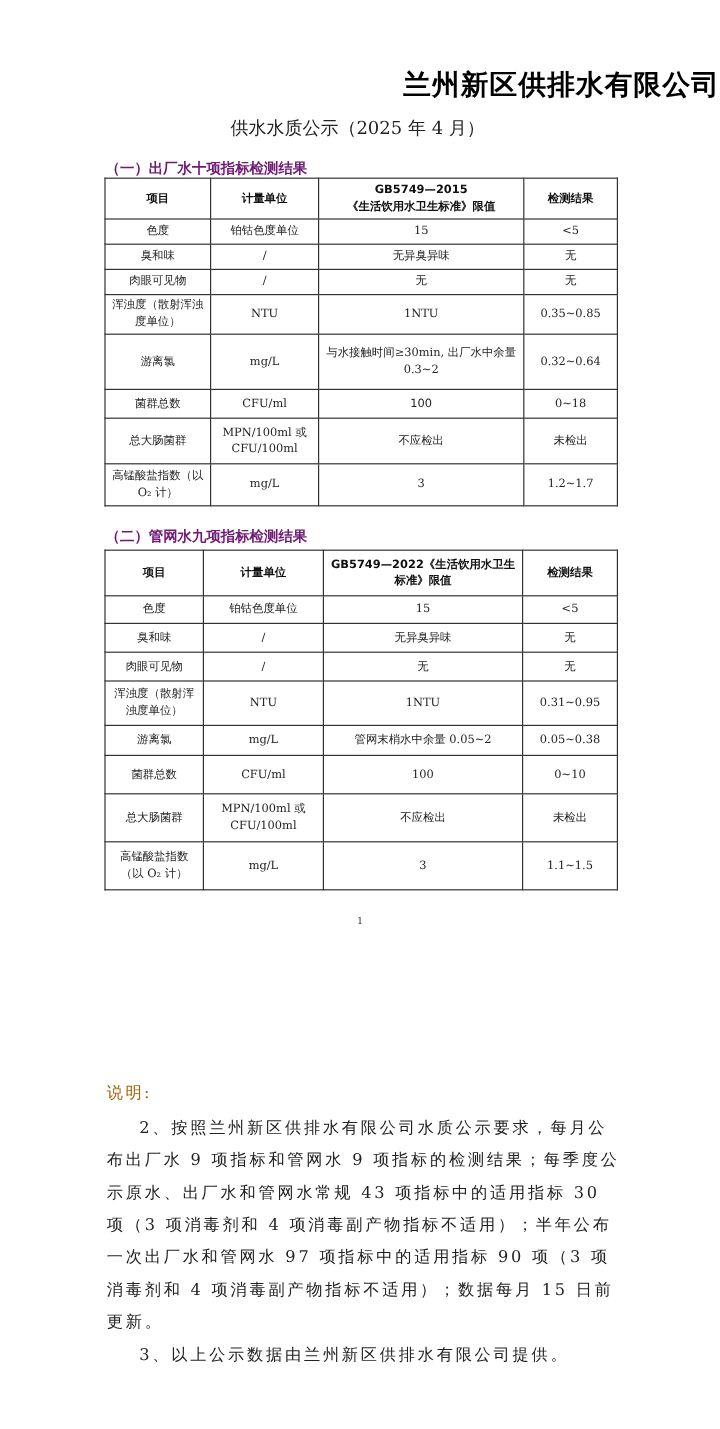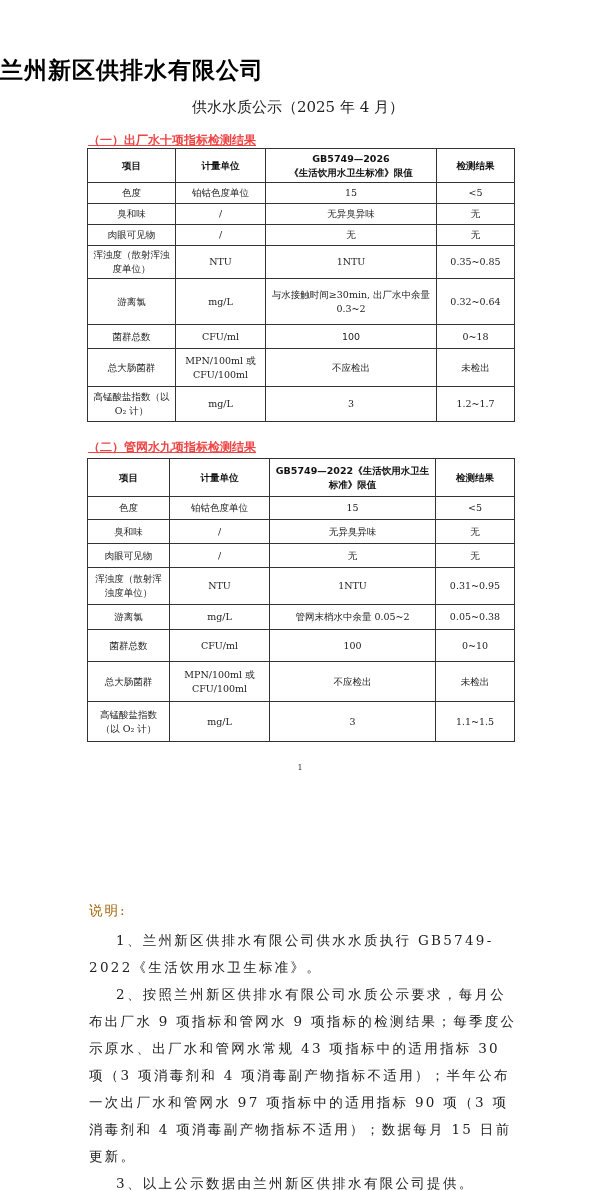--- a/index.html
+++ b/index.html
@@ -1,19 +1,19 @@
 <!DOCTYPE html>
 <html><head>
 <meta charset="utf-8">
 <style>
   html, body { margin: 0; padding: 0; background: #ffffff; }
   body { width: 600px; height: 1191px; position: relative; overflow: hidden; color: #111; font-family: "DejaVu Serif", serif; }
-  .title { position: absolute; top: 55px; left: 0; width: 600px; text-align: left; font-size: 23px; font-weight: bold; letter-spacing: 1px; font-family: "DejaVu Sans", sans-serif; color: #000; }
+  .title { position: absolute; top: 55px; left: 0; width: 600px; text-align: right; font-size: 23px; font-weight: bold; letter-spacing: 1px; font-family: "DejaVu Sans", sans-serif; color: #000; }
   .subtitle { position: absolute; top: 98px; left: 0; width: 596px; text-align: center; font-size: 15px; color: #222; }
-  .section-title { position: absolute; left: 88px; font-size: 12px; font-weight: bold; font-family: "DejaVu Sans", sans-serif; color: #ef4444; text-decoration: underline; }
+  .section-title { position: absolute; left: 88px; font-size: 12px; font-weight: bold; font-family: "DejaVu Sans", sans-serif; color: #701a75; }
   table.data { position: absolute; border-collapse: collapse; font-size: 9.5px; color: #222; table-layout: fixed; }
   table.data td, table.data th { border: 1px solid #333; text-align: center; vertical-align: middle; padding: 0 3px; line-height: 14px; }
   table.data th { font-weight: bold; font-family: "DejaVu Sans", sans-serif; font-size: 9.5px; color: #111; }
   .pageno { position: absolute; top: 763px; left: 0; width: 600px; text-align: center; font-size: 8px; color: #333; }
   .notes { position: absolute; left: 89px; width: 430px; font-size: 13.5px; color: #222; line-height: 27px; letter-spacing: 2.3px; }
   .notes p { margin: 0; }
   .notes .indent { text-indent: 27px; }
   .notes-head { position: absolute; top: 902px; left: 89px; font-size: 13.5px; letter-spacing: 2px; color: #a16207; }
 </style>
 </head>
@@ -28,21 +28,21 @@
   <colgroup>
       <col style="width:88px">
       <col style="width:90px">
       <col style="width:171px">
       <col style="width:78px">
     </colgroup>
   <tbody>
       <tr style="height:34px">
     <th>项目</th>
     <th>计量单位</th>
-    <th><span>GB5749—2026</span><br><span>《生活饮用水卫生标准》限值</span></th>
+    <th><span>GB5749—2015</span><br><span>《生活饮用水卫生标准》限值</span></th>
     <th>检测结果</th>
   </tr>
   <tr style="height:21px">
     <td>色度</td>
     <td>铂钴色度单位</td>
     <td>15</td>
     <td>&lt;5</td>
   </tr>
   <tr style="height:21px">
     <td>臭和味</td>
@@ -153,16 +153,15 @@
     <td>3</td>
     <td>1.1~1.5</td>
   </tr>
 </tbody>
   </table>
 
 <div class="pageno">1</div>
 
 <div class="notes-head">说明:</div>
 <div class="notes" style="top:927px;">
-  <p class="indent">1、兰州新区供排水有限公司供水水质执行 GB5749-2022《生活饮用水卫生标准》。</p>
   <p class="indent">2、按照兰州新区供排水有限公司水质公示要求，每月公布出厂水 9 项指标和管网水 9 项指标的检测结果；每季度公示原水、出厂水和管网水常规 43 项指标中的适用指标 30 项（3 项消毒剂和 4 项消毒副产物指标不适用）；半年公布一次出厂水和管网水 97 项指标中的适用指标 90 项（3 项消毒剂和 4 项消毒副产物指标不适用）；数据每月 15 日前更新。</p>
   <p class="indent">3、以上公示数据由兰州新区供排水有限公司提供。</p>
 </div>
 
 </body></html>

